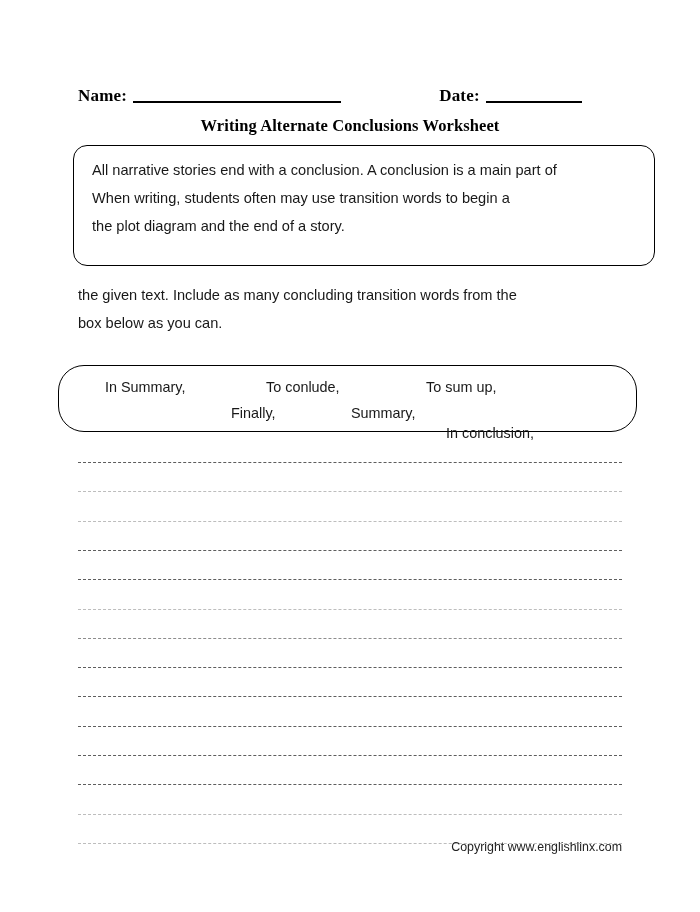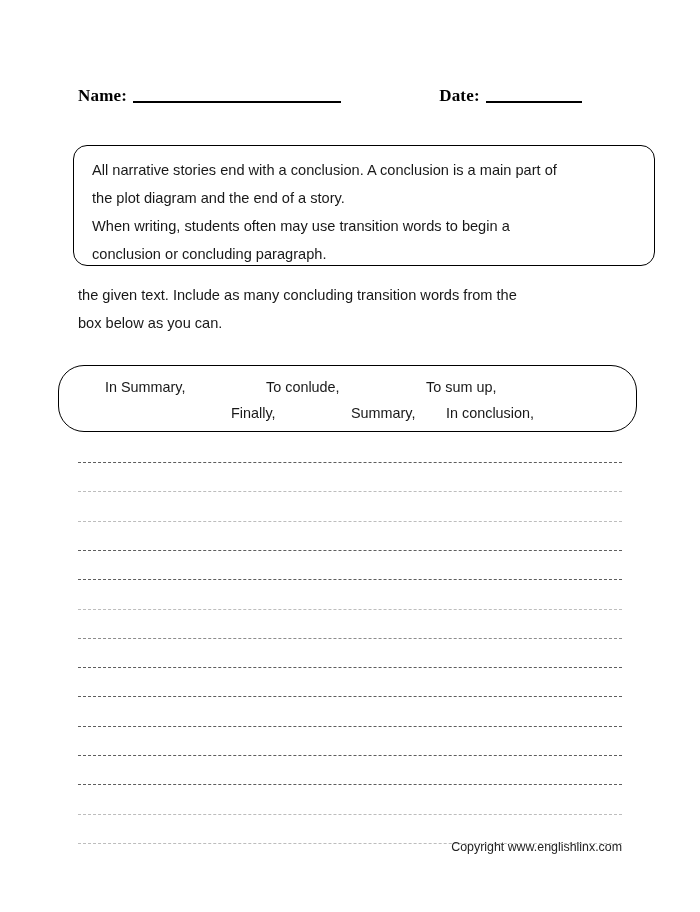--- a/index.html
+++ b/index.html
@@ -126,21 +126,21 @@
   .word-row.row2 { top: 34px; left: 0; width: 100%; }
   .word-item { position: absolute; }
 
   
   .w-summary   { left: 46px; }
   .w-conclude  { left: 207px; }
   .w-sumup     { left: 367px; }
   
   .w-finally   { left: 159px; margin-left: 13px; }
   .w-lastly    { left: 292px; }
-  .w-inconc    { left: 387px; }
+  .w-inconc    { left: 387px; margin-top: 20px; }
 
   
   .lines {
     position: absolute;
     left: 78px;
     top: 462px;
     width: 544px;
     height: 366px;
   }
   .write-line {
@@ -170,26 +170,26 @@
 
 <div class="page">
 
   <div class="header-row">
     <span class="name-label">Name:</span>
     <span class="name-rule"></span>
     <span class="date-label">Date:</span>
     <span class="date-rule"></span>
   </div>
 
+  <div class="title">Writing Alternate Conclusions Worksheet</div>
 
   <div class="intro-box">
     <div class="intro-line">All narrative stories end with a conclusion. A conclusion is a main part of</div>
+    <div class="intro-line">When writing, students often may use transition words to begin a</div>
     <div class="intro-line">the plot diagram and the end of a story.</div>
-    <div class="intro-line">When writing, students often may use transition words to begin a</div>
-    <div class="intro-line">conclusion or concluding paragraph.</div>
   </div>
 
   <div class="directions">
     <div class="directions-line">the given text. Include as many concluding transition words from the</div>
     <div class="directions-line">box below as you can.</div>
   </div>
 
   <div class="word-box">
     <div class="word-row row1">
       <span class="word-item w-summary">In Summary,</span>

